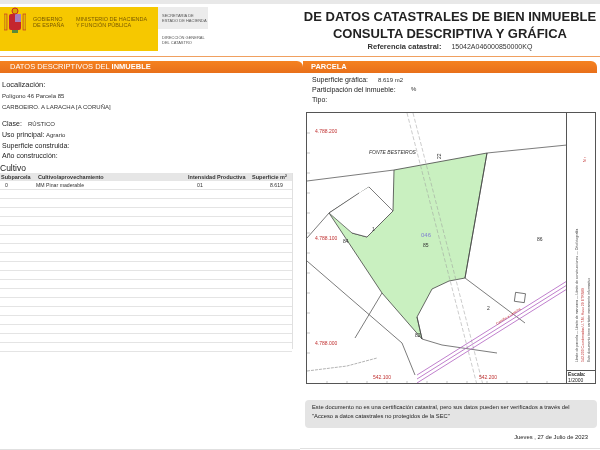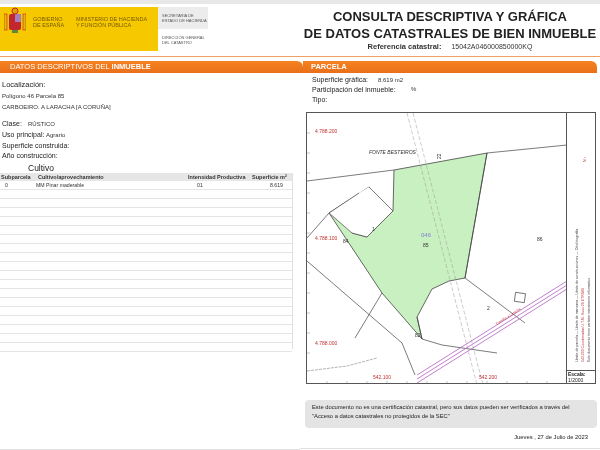--- a/index.html
+++ b/index.html
@@ -15,21 +15,21 @@
   .header-line{position:absolute;left:0;top:56px;width:600px;height:1px;background:#f0a060;}
   .title{position:absolute;left:300px;top:8px;width:300px;text-align:center;font-size:13px;font-weight:bold;line-height:17px;color:#222;}
   .ref{position:absolute;left:300px;top:42px;width:300px;text-align:center;font-size:7.5px;color:#333;}
   .ref b{font-weight:bold;margin-right:10px;text-align:right;}
   .ref span.val{font-size:7px;}
   .sec-header{position:absolute;height:12px;background:linear-gradient(#f58220,#e8701a);color:#fff;font-size:7.5px;font-weight:bold;line-height:12px;border-top-right-radius:6px;}
   .left-header{left:0;top:61px;width:293px;padding-left:10px;}
   .right-header{left:303px;top:61px;width:294px;padding-left:8px;box-sizing:border-box;}
   .lbl{position:absolute;font-size:7px;font-weight:normal;color:#222;}
   .txt{position:absolute;font-size:6px;color:#333;}
-  .cultivo-title{position:absolute;left:0;top:163px;font-size:8.5px;color:#222;padding-left:28px;}
+  .cultivo-title{position:absolute;left:0;top:163px;font-size:8.5px;color:#222;}
   .table{position:absolute;left:0;top:173px;width:292px;}
   .thead{height:8px;background:#e6e6e6;font-size:5.5px;font-weight:bold;color:#333;position:relative;}
   .thead span,.trow span{position:absolute;top:1px;}
   .trow{height:8px;border-bottom:1px solid #e4e4e4;font-size:5.2px;color:#333;position:relative;}
   .table-rightline{position:absolute;left:292px;top:173px;width:1px;height:176px;background:#e0e0e0;}
   .bottom-line-left{position:absolute;left:0;top:449px;width:300px;height:1px;background:#e0e0e0;}
   .map{position:absolute;left:306px;top:112px;width:290px;height:272px;border:1px solid #555;box-sizing:border-box;background:#fff;overflow:hidden;}
   .legend-col{position:absolute;left:566px;top:112px;width:30px;height:258px;border-left:1px solid #555;box-sizing:border-box;}
   .legend-col .vtext{position:absolute;transform:rotate(-90deg);transform-origin:left top;font-size:3.5px;white-space:nowrap;color:#444;}
   .scale{position:absolute;left:566px;top:370px;width:30px;height:14px;border-left:1px solid #555;border-top:1px solid #555;box-sizing:border-box;font-size:5px;line-height:6px;padding-left:1px;color:#222;}
@@ -51,22 +51,22 @@
   <rect x="19" y="8" width="3" height="16" fill="#e0b800" stroke="#c4262e" stroke-width="0.6"></rect>
   <rect x="8" y="24" width="6" height="3" fill="#5a8a3a"></rect>
 </svg>
 <div class="gov-name" style="width:38px;">Gobierno de España</div>
 <div class="min-name" style="width:75px;">Ministerio de Hacienda y Función Pública</div>
 <div class="sec-block"></div>
 <div class="sec-text">Secretaría de Estado de Hacienda</div>
 <div class="dir-text">Dirección General del Catastro</div>
 
 <div class="title">
+  <div>DE DATOS CATASTRALES DE BIEN INMUEBLE</div>
   <div>CONSULTA DESCRIPTIVA Y GRÁFICA</div>
-  <div>DE DATOS CATASTRALES DE BIEN INMUEBLE</div>
 </div>
 <div class="ref">
   <b>Referencia catastral:</b><span class="val">15042A046000850000KQ</span>
 </div>
 <div class="header-line"></div>
 
 <div class="sec-header left-header">
   <span style="font-weight:normal">DATOS DESCRIPTIVOS DEL </span><span>INMUEBLE</span>
 </div>
 

